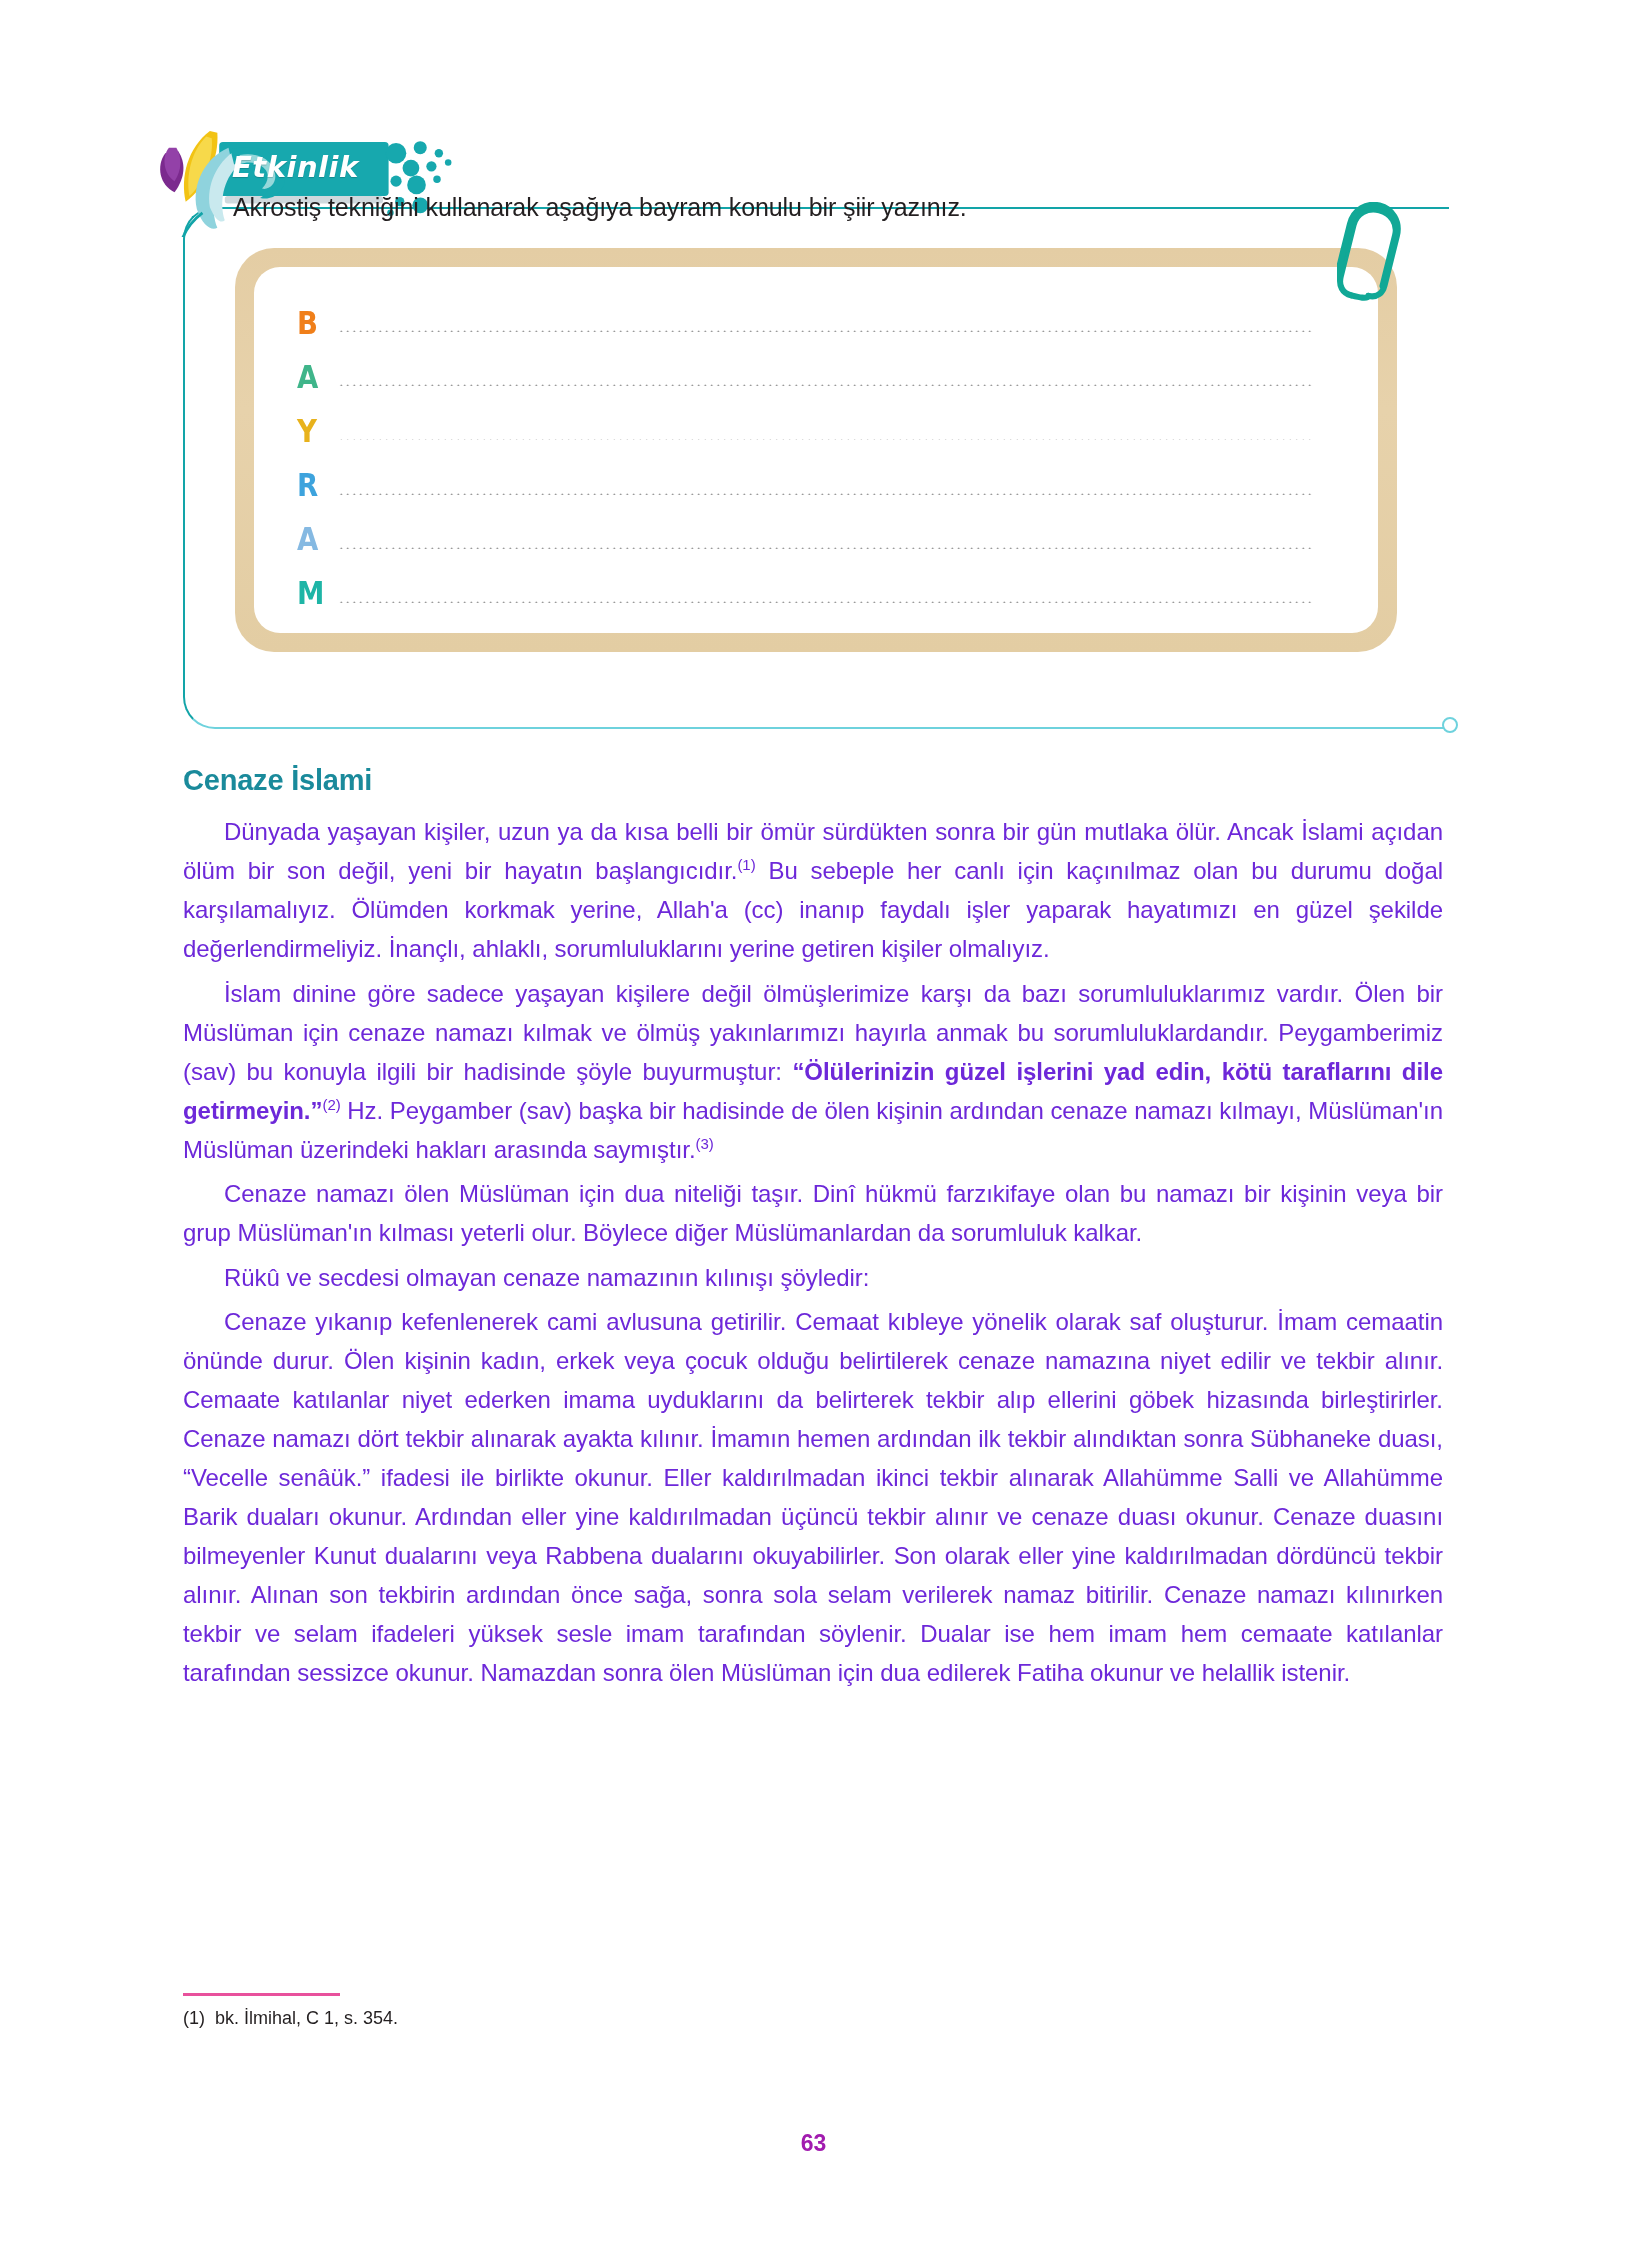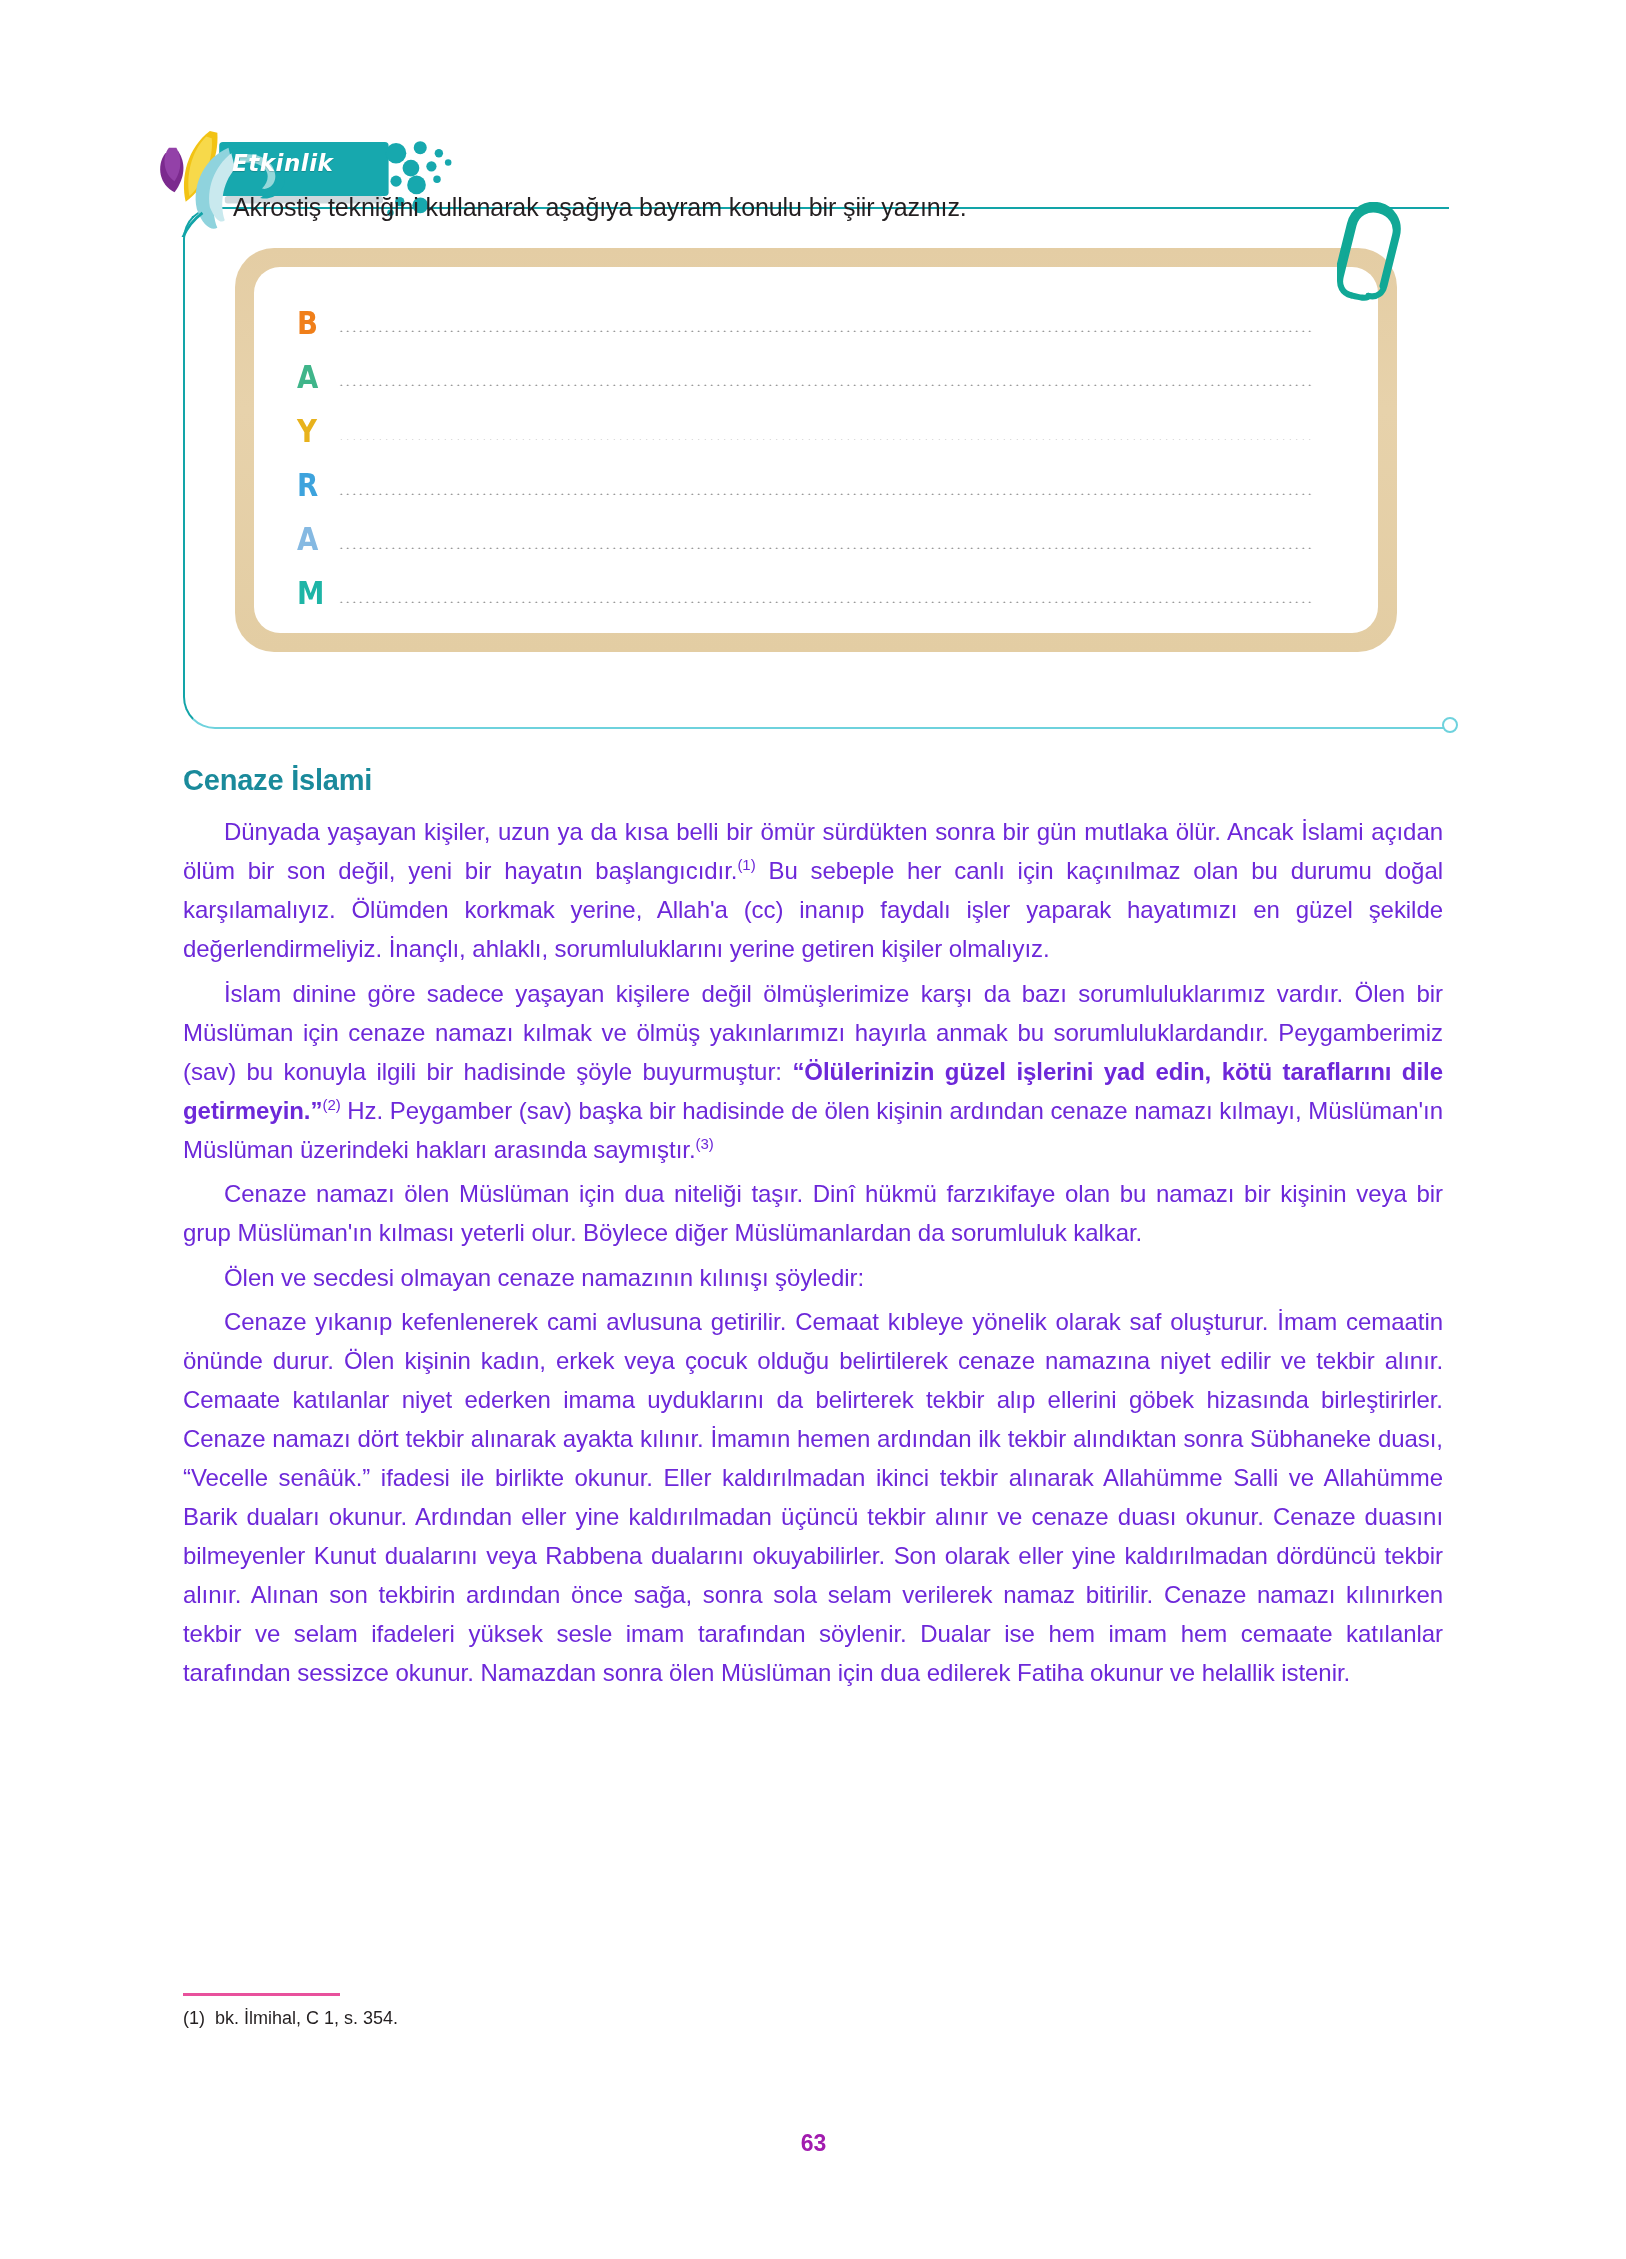--- a/index.html
+++ b/index.html
@@ -68,21 +68,21 @@
     top: -56px;
     width: 392px;
     height: 121px;
   }
   .etkinlik-badge svg { display: block; }
   .etkinlik-label {
     position: absolute;
     left: 112px;
     top: 34px;
     font-family: "DejaVu Sans", sans-serif;
-    font-size: 23px;
+    font-size: 29px;
     font-weight: bold;
     font-style: italic;
     color: #ffffff;
     letter-spacing: 0.5px;
     text-shadow: 0 0.9px 0.9px rgba(0,0,0,0.18);
   }
 
   
   .activity-instruction {
     position: absolute;
@@ -310,21 +310,21 @@
       </svg>
     </div>
 
   </div>
 
   <div class="article">
     <h2 class="section-heading">Cenaze İslami</h2>
     <p class="body-par"><span>Dünyada yaşayan kişiler, uzun ya da kısa belli bir ömür sürdükten sonra bir gün mutlaka ölür. Ancak İslami açıdan ölüm bir son değil, yeni bir hayatın başlangıcıdır.</span><sup>(1)</sup><span> Bu sebeple her canlı için kaçınılmaz olan bu durumu doğal karşılamalıyız. Ölümden korkmak yerine, Allah'a (cc) inanıp faydalı işler yaparak hayatımızı en güzel şekilde değerlendirmeliyiz. İnançlı, ahlaklı, sorumluluklarını yerine getiren kişiler olmalıyız.</span></p>
     <p class="body-par"><span>İslam dinine göre sadece yaşayan kişilere değil ölmüşlerimize karşı da bazı sorumluluklarımız vardır. Ölen bir Müslüman için cenaze namazı kılmak ve ölmüş yakınlarımızı hayırla anmak bu sorumluluklardandır. Peygamberimiz (sav) bu konuyla ilgili bir hadisinde şöyle buyurmuştur: </span><b>“Ölülerinizin güzel işlerini yad edin, kötü taraflarını dile getirmeyin.”</b><sup>(2)</sup><span> Hz. Peygamber (sav) başka bir hadisinde de ölen kişinin ardından cenaze namazı kılmayı, Müslüman'ın Müslüman üzerindeki hakları arasında saymıştır.</span><sup>(3)</sup></p>
     <p class="body-par"><span>Cenaze namazı ölen Müslüman için dua niteliği taşır. Dinî hükmü farzıkifaye olan bu namazı bir kişinin veya bir grup Müslüman'ın kılması yeterli olur. Böylece diğer Müslümanlardan da sorumluluk kalkar.</span></p>
-    <p class="body-par"><span>Ölen ve secdesi olmayan cenaze namazının kılınışı şöyledir:</span></p>
+    <p class="body-par"><span>Rükû ve secdesi olmayan cenaze namazının kılınışı şöyledir:</span></p>
     <p class="body-par"><span>Cenaze yıkanıp kefenlenerek cami avlusuna getirilir. Cemaat kıbleye yönelik olarak saf oluşturur. İmam cemaatin önünde durur. Ölen kişinin kadın, erkek veya çocuk olduğu belirtilerek cenaze namazına niyet edilir ve tekbir alınır. Cemaate katılanlar niyet ederken imama uyduklarını da belirterek tekbir alıp ellerini göbek hizasında birleştirirler. Cenaze namazı dört tekbir alınarak ayakta kılınır. İmamın hemen ardından ilk tekbir alındıktan sonra Sübhaneke duası, “Vecelle senâük.” ifadesi ile birlikte okunur. Eller kaldırılmadan ikinci tekbir alınarak Allahümme Salli ve Allahümme Barik duaları okunur. Ardından eller yine kaldırılmadan üçüncü tekbir alınır ve cenaze duası okunur. Cenaze duasını bilmeyenler Kunut dualarını veya Rabbena dualarını okuyabilirler. Son olarak eller yine kaldırılmadan dördüncü tekbir alınır. Alınan son tekbirin ardından önce sağa, sonra sola selam verilerek namaz bitirilir. Cenaze namazı kılınırken tekbir ve selam ifadeleri yüksek sesle imam tarafından söylenir. Dualar ise hem imam hem cemaate katılanlar tarafından sessizce okunur. Namazdan sonra ölen Müslüman için dua edilerek Fatiha okunur ve helallik istenir.</span></p>
   </div>
 
   <div class="footnotes">
     <div class="footnote-rule"></div>
     <div class="footnote-line">(1)  bk. İlmihal, C 1, s. 354.</div>
   </div>
 
   <div class="page-number">63</div>
 

